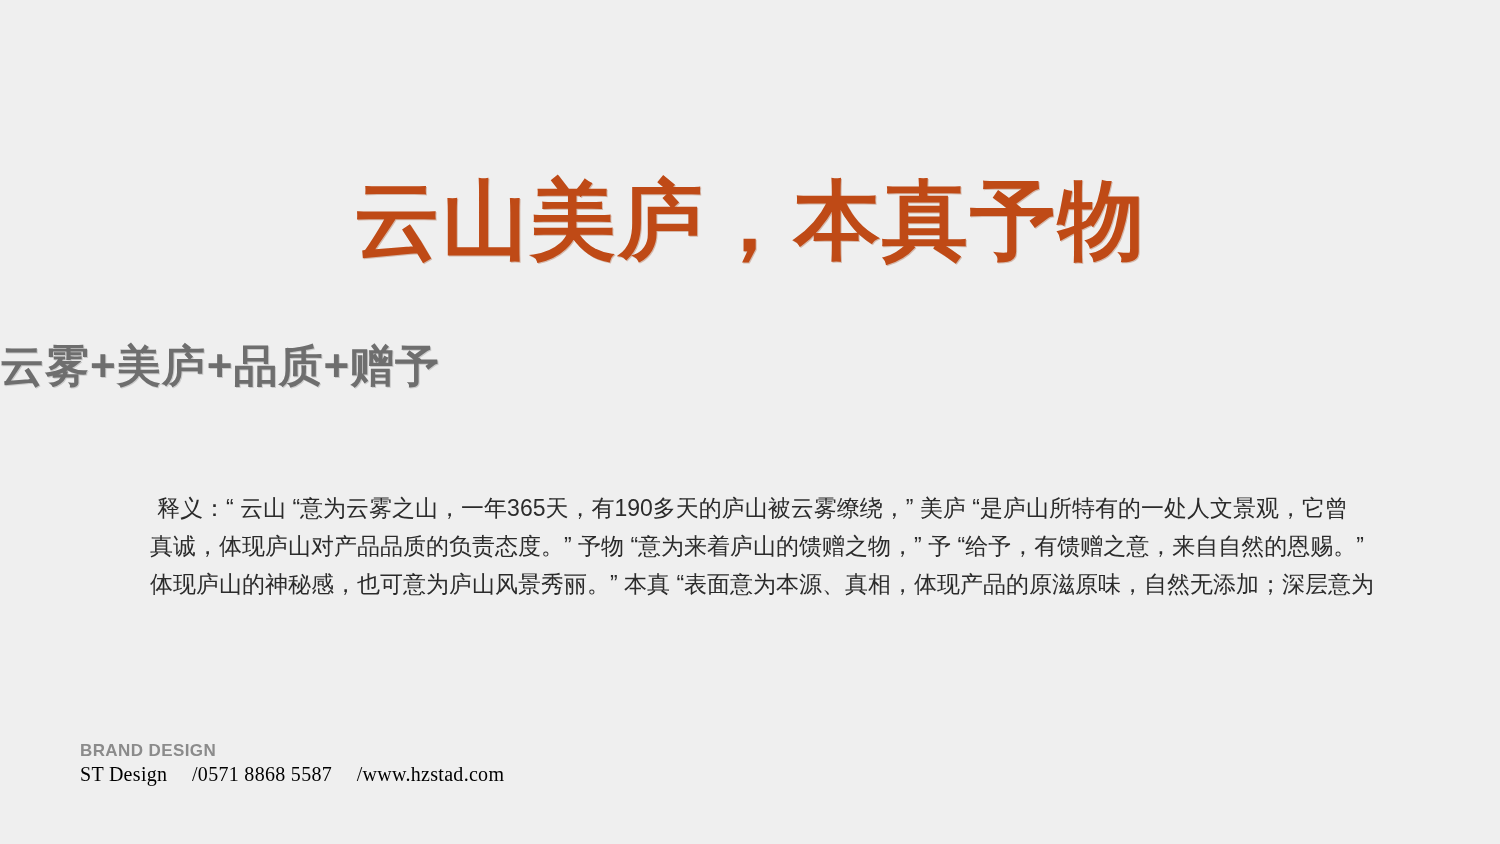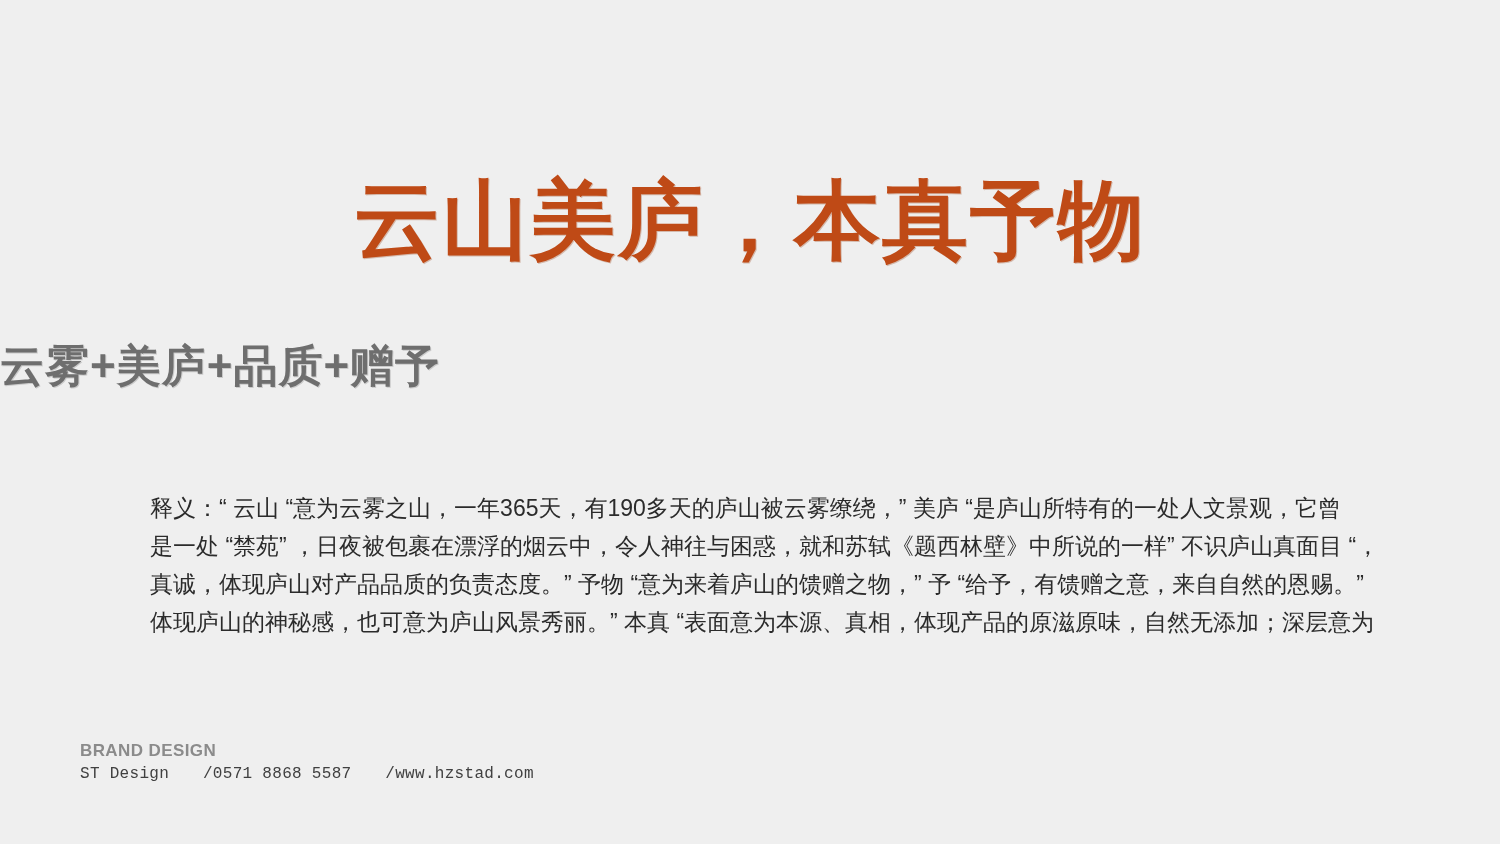--- a/index.html
+++ b/index.html
@@ -70,42 +70,43 @@
     width: 1205px;
   }
   .body-line {
     color: #2b2b2b;
     font-family: "Liberation Sans", "DejaVu Sans", sans-serif;
     font-weight: 400;
     font-size: 23px;
     line-height: 38px;
     white-space: nowrap;
     letter-spacing: 0px;
+    text-align: center;
   }
 
   
   .footer {
     position: absolute;
     left: 80px;
     top: 740px;
     width: 600px;
   }
   .footer-brand {
     color: #8b8b8b;
     font-family: "Liberation Sans", "DejaVu Sans", sans-serif;
     font-weight: 700;
     font-size: 17px;
     line-height: 22px;
     letter-spacing: 0.4px;
   }
   .footer-contact {
-    color: #404040;
-    font-family: Liberation Mono, monospace;
+    color: #000000;
+    font-family: Liberation Serif, serif;
     font-weight: 400;
-    font-size: 16px;
+    font-size: 20px;
     line-height: 24px;
     letter-spacing: 0.3px;
     white-space: nowrap;
   }
   .footer-contact .sep {
     display: inline-block;
     width: 14px;
   }
 </style>
 </head>
@@ -116,21 +117,20 @@
   <div class="title-block">
     <div class="main-title">云山美庐，本真予物</div>
   </div>
 
   <div class="subtitle-block">
     <div class="subtitle">云雾+美庐+品质+赠予</div>
   </div>
 
   <div class="body-block">
     <div class="body-line">释义：“ 云山 “意为云雾之山，一年365天，有190多天的庐山被云雾缭绕，” 美庐 “是庐山所特有的一处人文景观，它曾</div>
-    <div class="body-line">是一处 “禁苑” ，日夜被包裹在漂浮的烟云中，令人神往与困惑，就和苏轼《题西林壁》中所说的一样” 不识庐山真面目 “，</div>
     <div class="body-line">真诚，体现庐山对产品品质的负责态度。” 予物 “意为来着庐山的馈赠之物，” 予 “给予，有馈赠之意，来自自然的恩赐。”</div>
     <div class="body-line">体现庐山的神秘感，也可意为庐山风景秀丽。” 本真 “表面意为本源、真相，体现产品的原滋原味，自然无添加；深层意为</div>
   </div>
 
   <div class="footer">
     <div class="footer-brand">BRAND DESIGN</div>
     <div class="footer-contact">
       <span>ST Design</span>
       <span class="sep"></span>
       <span>/0571 8868 5587</span>

